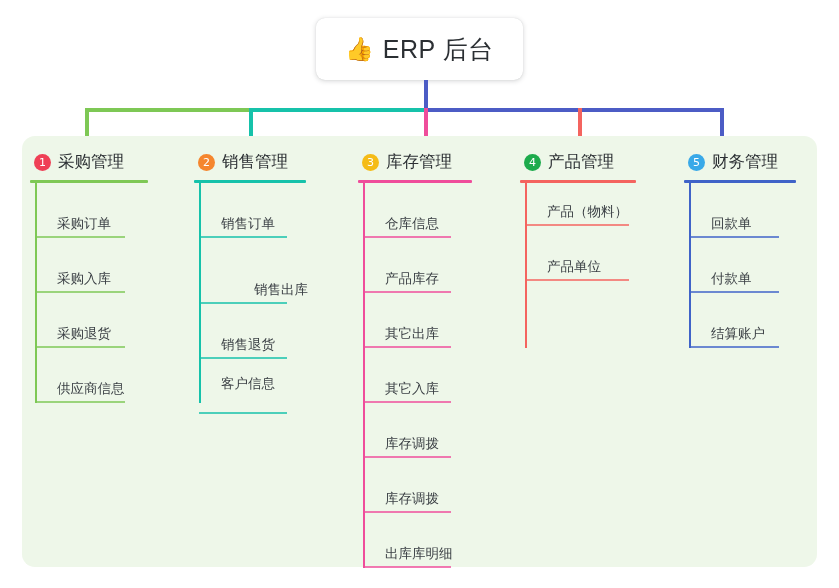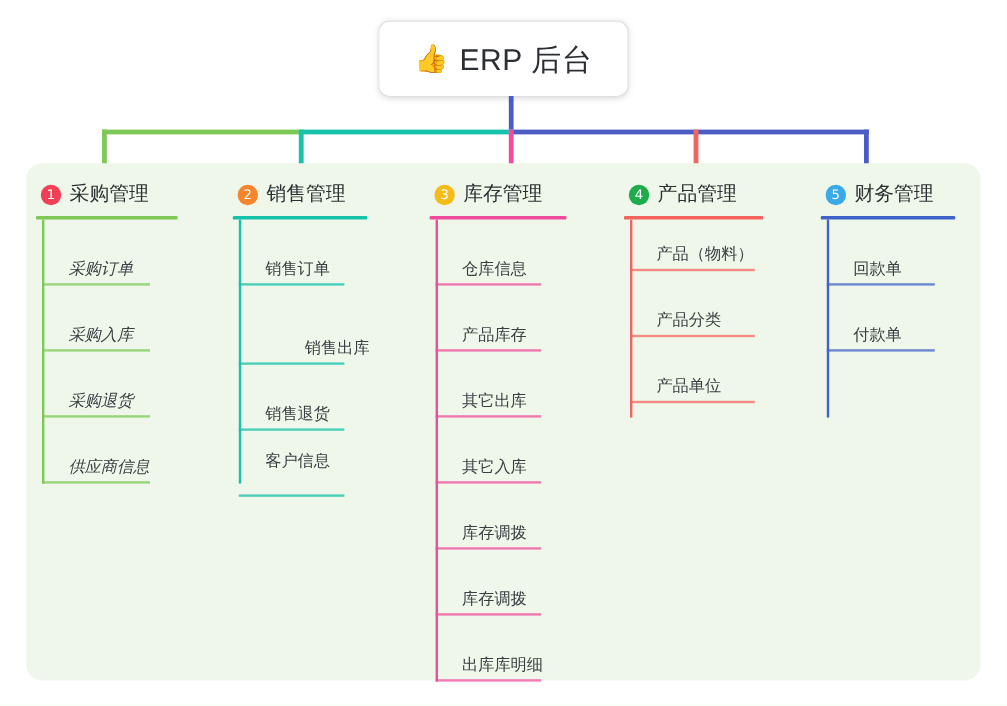--- a/index.html
+++ b/index.html
@@ -85,21 +85,21 @@
   <div class="stub s5"></div>
 
   <div class="panel">
     <div id="cols">
         <div class="col" style="left: 8px; top: 12px; width: 124px;">
           <div class="col-head">
             <span class="badge" style="background: rgb(239, 64, 86);">1</span>
             <span class="col-title">采购管理</span>
           </div>
           <div class="head-rule" style="background: rgb(126, 200, 85); width: 118px;"></div>
-          <div class="branch" style="margin-left: 5px; height: 220px; font-style: italic;">
+          <div class="branch" style="margin-left: 5px; height: 220px;">
             <div class="spine" style="background: rgb(126, 200, 85); height: 220px;"></div>
             <div class="leaf" style="height: 55px;">
               <span class="leaf-label">采购订单</span>
               <div class="leaf-rule" style="background: rgb(126, 200, 85); width: 90px; opacity: 0.75;"></div>
             </div>
             <div class="leaf" style="height: 55px;">
               <span class="leaf-label">采购入库</span>
               <div class="leaf-rule" style="background: rgb(126, 200, 85); width: 90px; opacity: 0.75;"></div>
             </div>
             <div class="leaf" style="height: 55px;">
@@ -182,24 +182,20 @@
             <span class="col-title">产品管理</span>
           </div>
           <div class="head-rule" style="background: rgb(244, 100, 95); width: 116px;"></div>
           <div class="branch" style="margin-left: 5px; height: 165px;">
             <div class="spine" style="background: rgb(244, 100, 95); height: 165px;"></div>
             <div class="leaf" style="height: 43px;">
               <span class="leaf-label">产品（物料）</span>
               <div class="leaf-rule" style="background: rgb(244, 100, 95); width: 104px; opacity: 0.75;"></div>
             </div>
             <div class="leaf" style="height: 55px;">
-              <span class="leaf-label">产品分类</span>
-              <div class="leaf-rule" style="background: rgb(244, 100, 95); width: 104px; opacity: 0.75;"></div>
-            </div>
-            <div class="leaf" style="height: 55px;">
               <span class="leaf-label">产品单位</span>
               <div class="leaf-rule" style="background: rgb(244, 100, 95); width: 104px; opacity: 0.75;"></div>
             </div>
           </div>
         </div>
         <div class="col" style="left: 662px; top: 12px; width: 118px;">
           <div class="col-head">
             <span class="badge" style="background: rgb(57, 169, 232);">5</span>
             <span class="col-title">财务管理</span>
           </div>
@@ -207,18 +203,22 @@
           <div class="branch" style="margin-left: 5px; height: 165px;">
             <div class="spine" style="background: rgb(63, 99, 200); height: 165px;"></div>
             <div class="leaf" style="height: 55px;">
               <span class="leaf-label">回款单</span>
               <div class="leaf-rule" style="background: rgb(63, 99, 200); width: 90px; opacity: 0.75;"></div>
             </div>
             <div class="leaf" style="height: 55px;">
               <span class="leaf-label">付款单</span>
               <div class="leaf-rule" style="background: rgb(63, 99, 200); width: 90px; opacity: 0.75;"></div>
             </div>
+            <div class="leaf" style="height: 55px;">
+              <span class="leaf-label">结算账户</span>
+              <div class="leaf-rule" style="background: rgb(63, 99, 200); width: 90px; opacity: 0.75;"></div>
+            </div>
           </div>
         </div>
       </div>
   </div>
 
 </div>
 
 </body></html>

